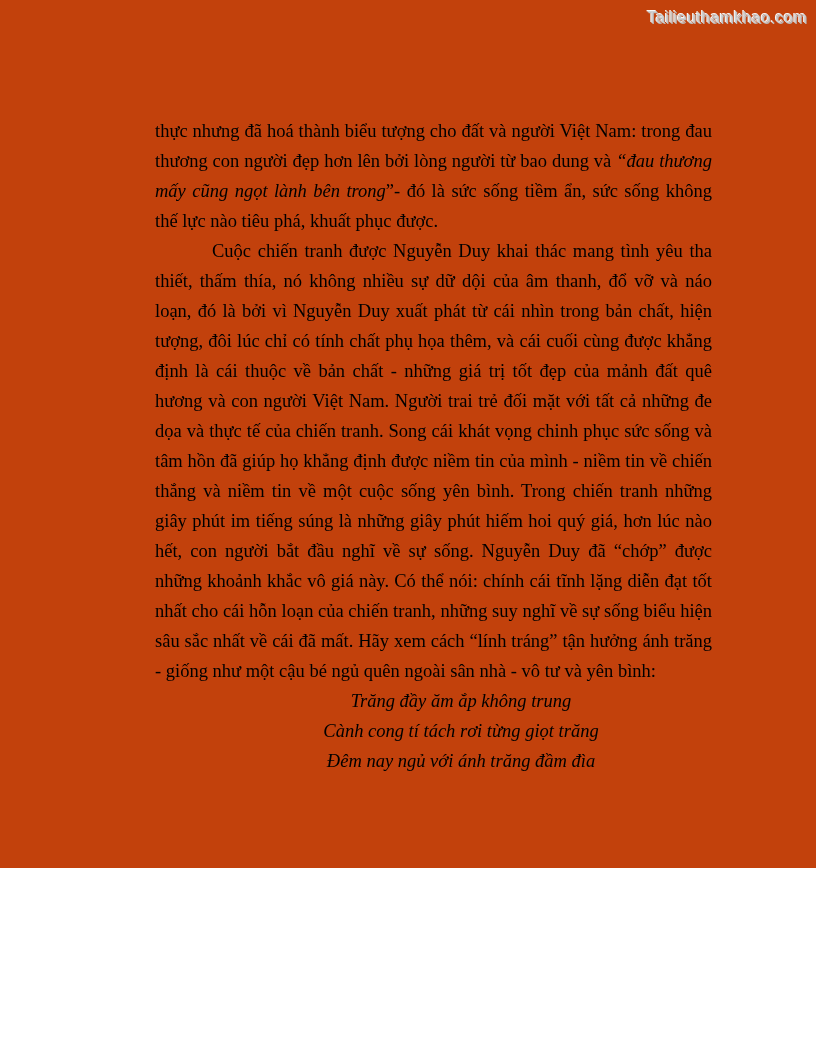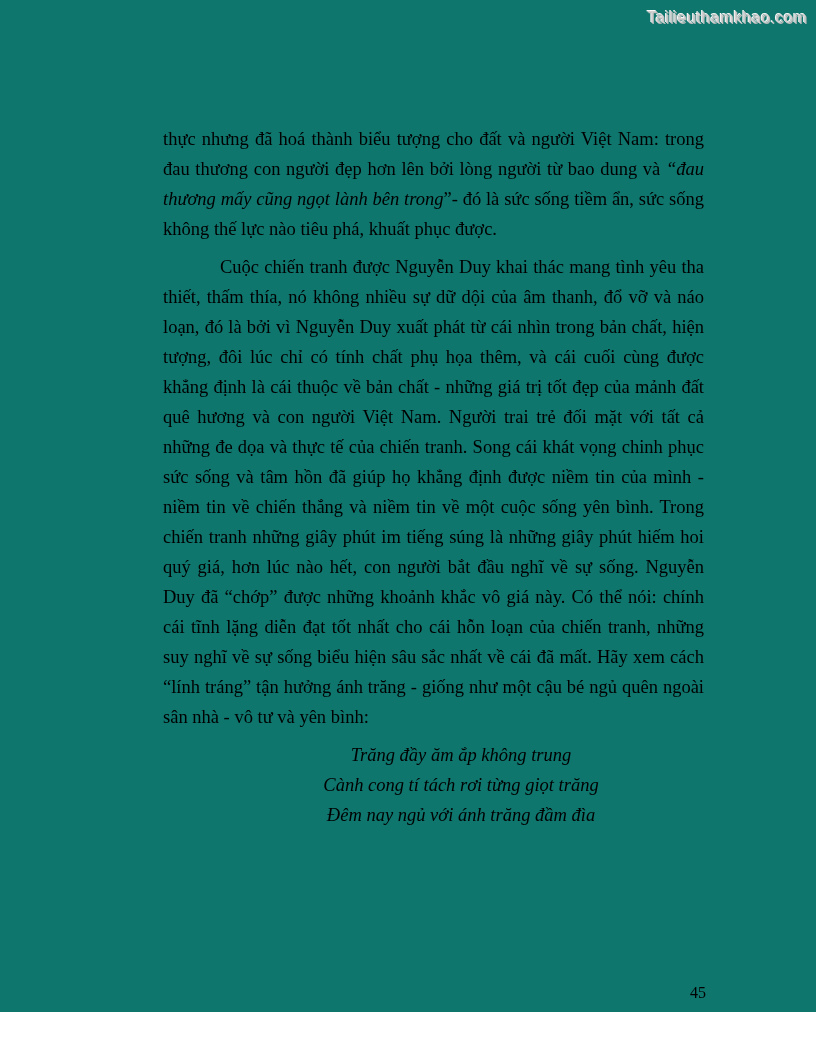--- a/index.html
+++ b/index.html
@@ -3,22 +3,22 @@
 <meta charset="utf-8">
 <style>
   html, body {
     margin: 0;
     padding: 0;
     background: #ffffff;
   }
   .page {
     position: relative;
     width: 816px;
-    height: 1012px;
-    background: #0f766e;
+    height: 868px;
+    background: #c2410c;
     font-family: "Liberation Serif", serif;
     color: #000000;
     overflow: hidden;
     text-decoration: underline;
   }
   .watermark {
     position: absolute;
     top: 9px;
     right: 9px;
     font-family: "Liberation Sans", sans-serif;
@@ -30,21 +30,21 @@
   .content {
     position: absolute;
     left: 155px;
     top: 116px;
     width: 557px;
     font-size: 18.5px;
     line-height: 30px;
     text-align: justify;
   }
   .para {
-    margin: 8px;
+    margin: 0;
   }
   .para.indented {
     text-indent: 57px;
   }
   .quote-italic {
     font-style: italic;
   }
   .poem {
     margin: 0 0 0 55px;
     font-style: italic;

